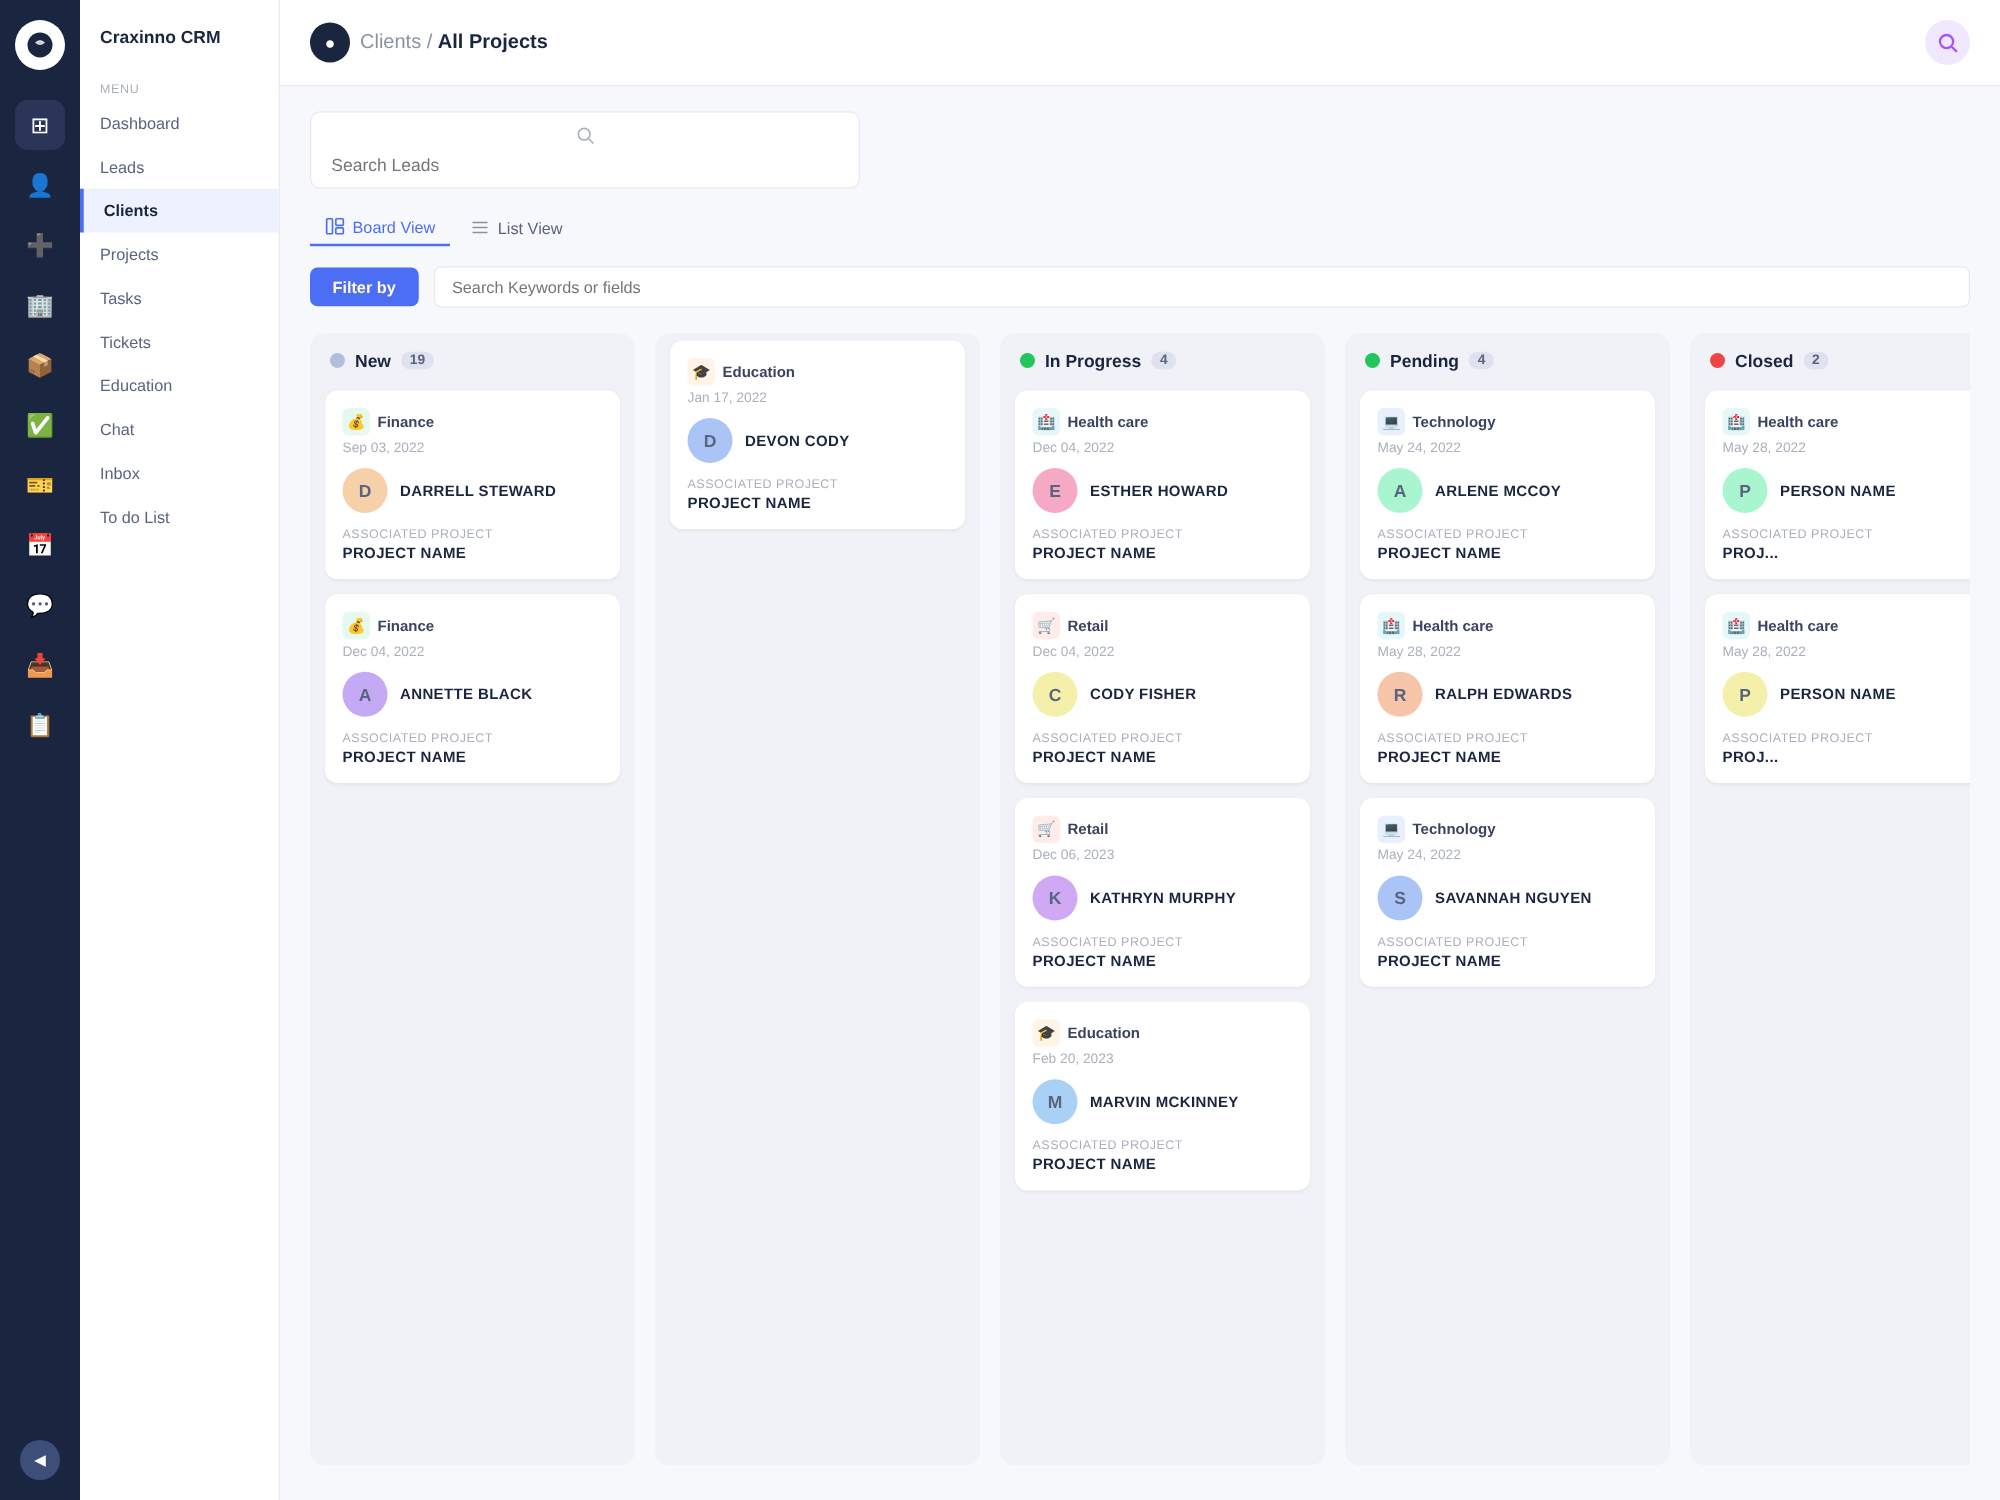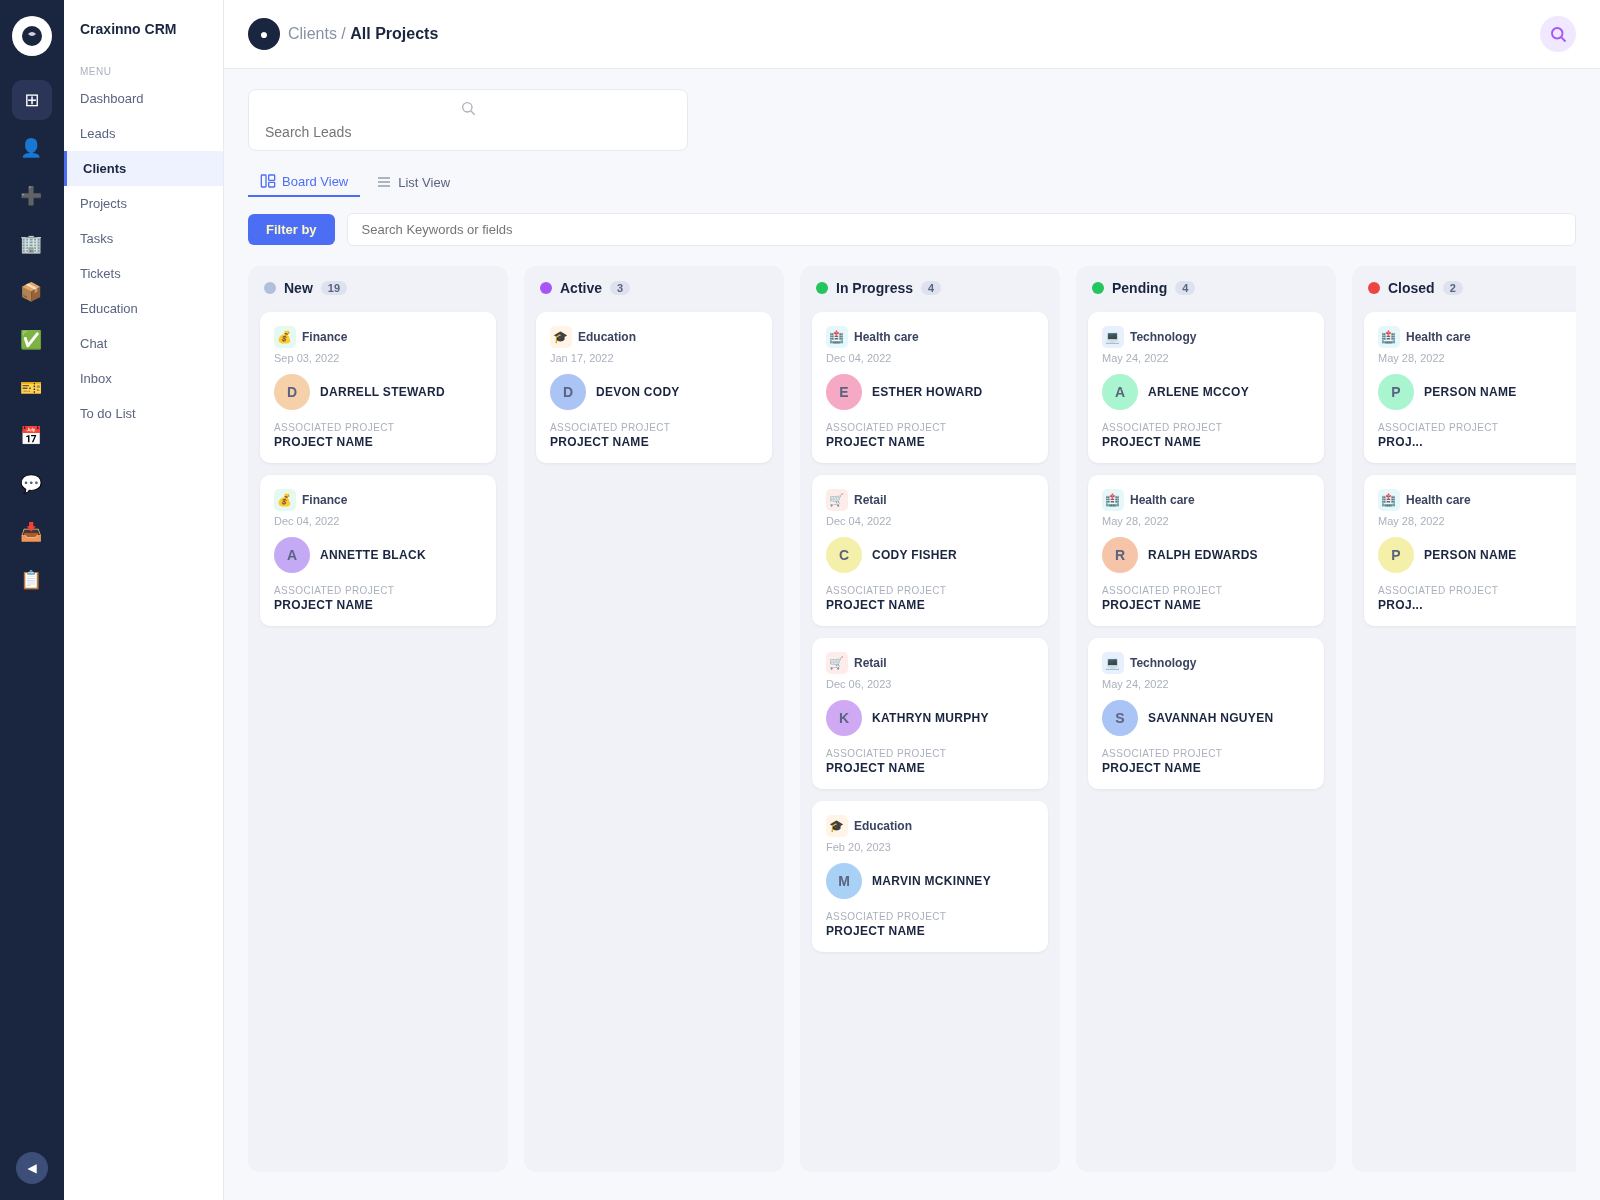--- a/index.html
+++ b/index.html
@@ -466,25 +466,20 @@
               <div class="card-person">
                 <div class="avatar av3">A</div>
                 <span class="person-name">ANNETTE BLACK</span>
               </div>
               <div class="card-project-label">Associated Project</div>
               <div class="card-project-name">PROJECT NAME</div>
             </div>
           </div>
         </div>
         <div class="board-column">
-          <div class="column-header">
-            <div class="status-dot" style="background: rgb(168, 85, 247);"></div>
-            <span class="column-title">Active</span>
-            <span class="column-count">3</span>
-          </div>
           <div class="column-cards">
             <div class="card">
               <div class="card-category">
                 <div class="category-icon cat-orange">🎓</div>
                 <span class="category-name">Education</span>
               </div>
               <div class="card-date">Jan 17, 2022</div>
               <div class="card-person">
                 <div class="avatar av2">D</div>
                 <span class="person-name">DEVON CODY</span>

